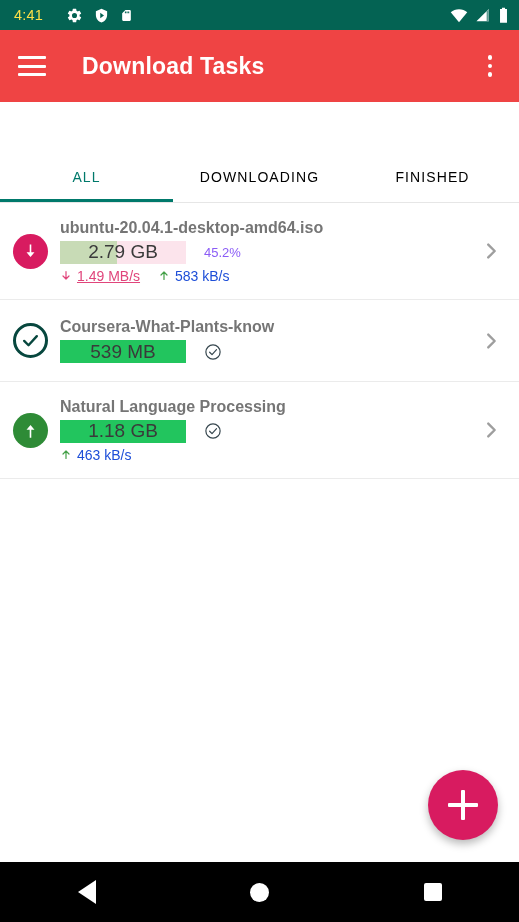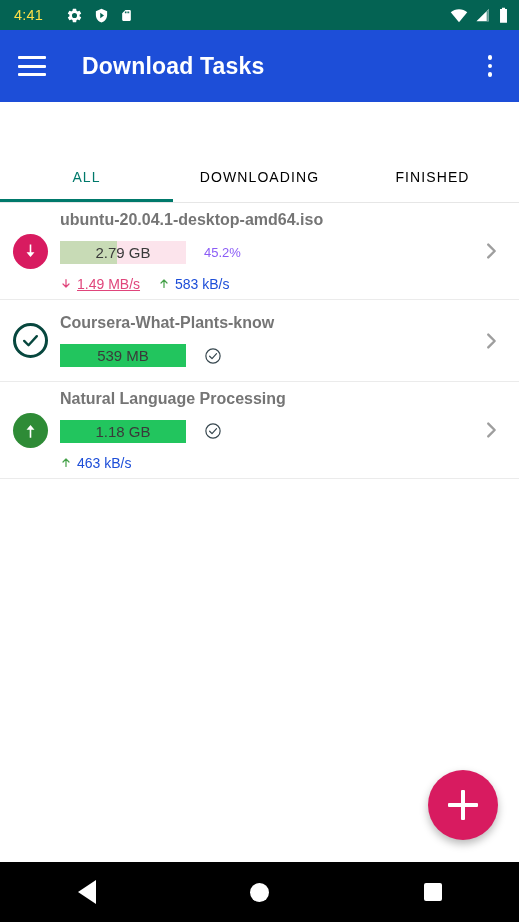--- a/index.html
+++ b/index.html
@@ -40,21 +40,21 @@
   .sb-right-icons {
     display: flex;
     align-items: center;
     gap: 7px;
   }
   .sb-icon { display: block; }
 
   
   .appbar {
     height: 72px;
-    background: #1d4ed8;
+    background: #ef4444;
     display: flex;
     align-items: center;
     padding: 0 16px 0 18px;
     box-sizing: border-box;
   }
   .hamburger {
     width: 28px;
     height: 20px;
     display: flex;
     flex-direction: column;
@@ -158,21 +158,21 @@
     background: #ffffff;
     border: 3px solid #07473e;
   }
 
   .row-body {
     flex: 1;
     min-width: 0;
     display: flex;
     flex-direction: column;
     justify-content: center;
-    gap: 12px;
+    gap: 4px;
   }
   .task-name {
     font-size: 16px;
     font-weight: bold;
     color: #757575;
     white-space: nowrap;
     overflow: hidden;
     text-overflow: ellipsis;
   }
   .meta-line {
@@ -192,21 +192,21 @@
   }
   .progress-bar.full { background: #22c55e; }
   .progress-fill {
     position: absolute;
     left: 0; top: 0; bottom: 0;
     background: #c8dbb6;
   }
   .progress-label {
     position: relative;
     z-index: 2;
-    font-size: 15px;
+    font-size: 19px;
     color: #3a3a3a;
   }
   .percent {
     font-size: 13px;
     color: #8b5cf6;
   }
   .check-small {
     display: flex;
     align-items: center;
   }

